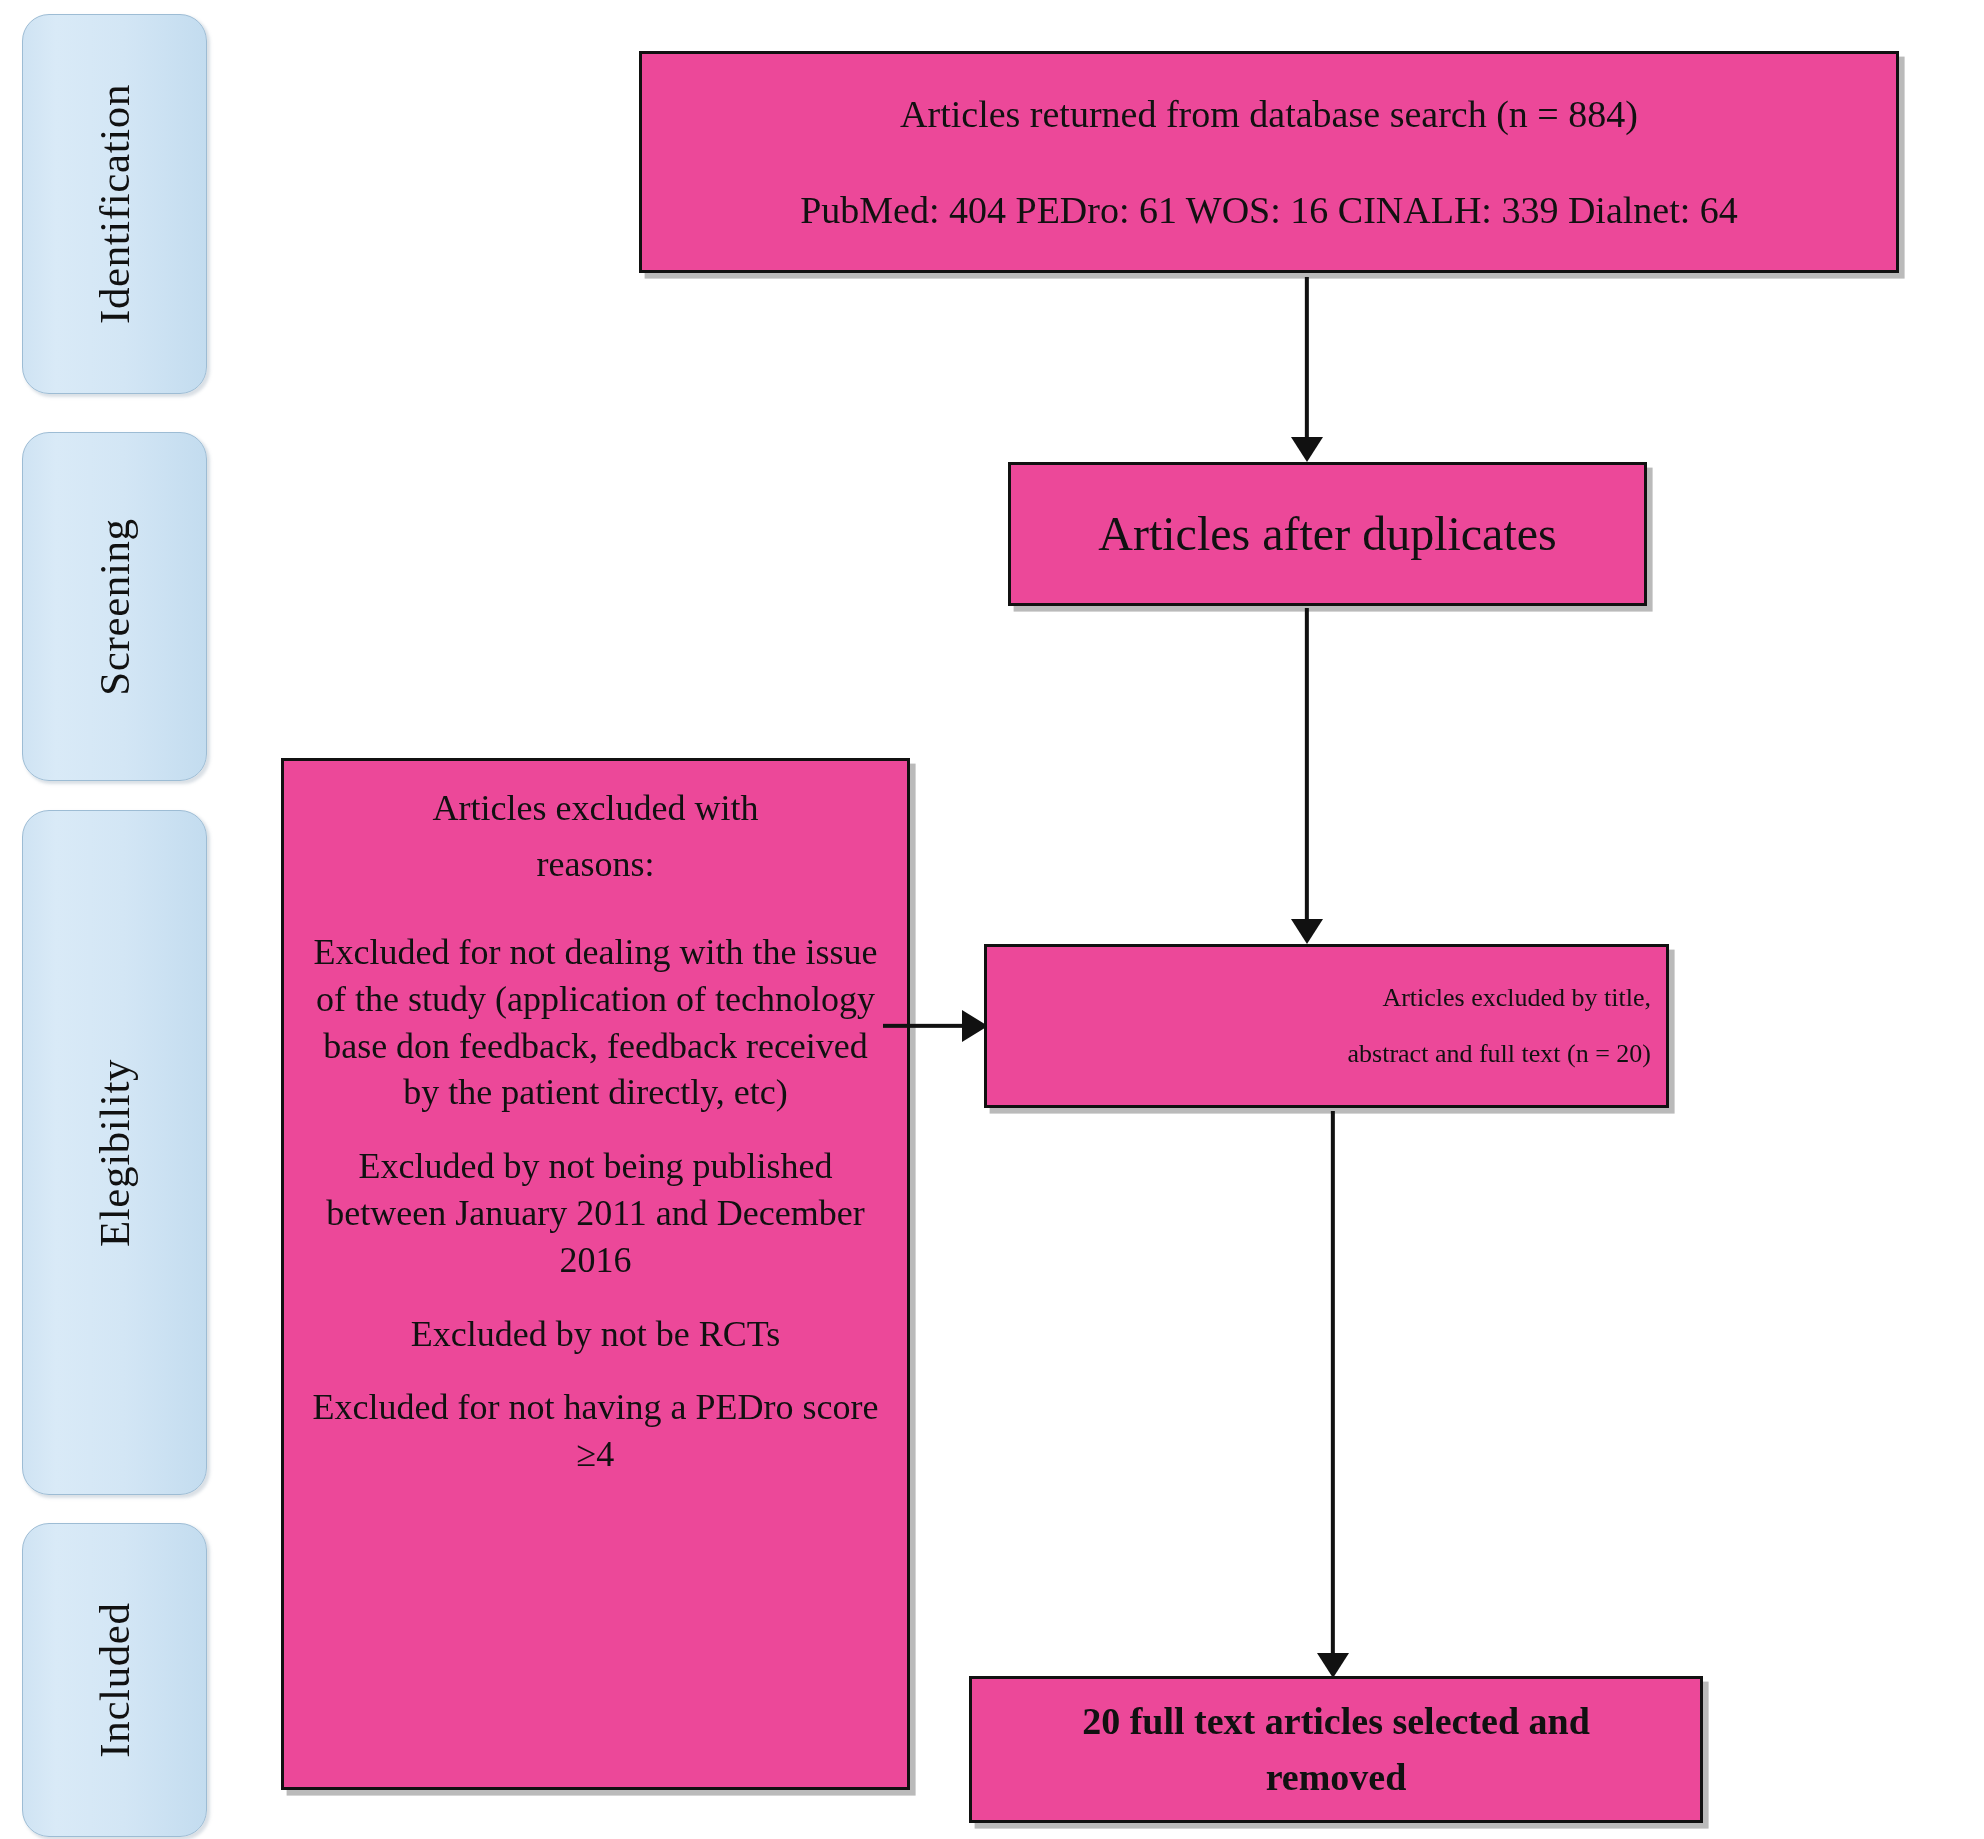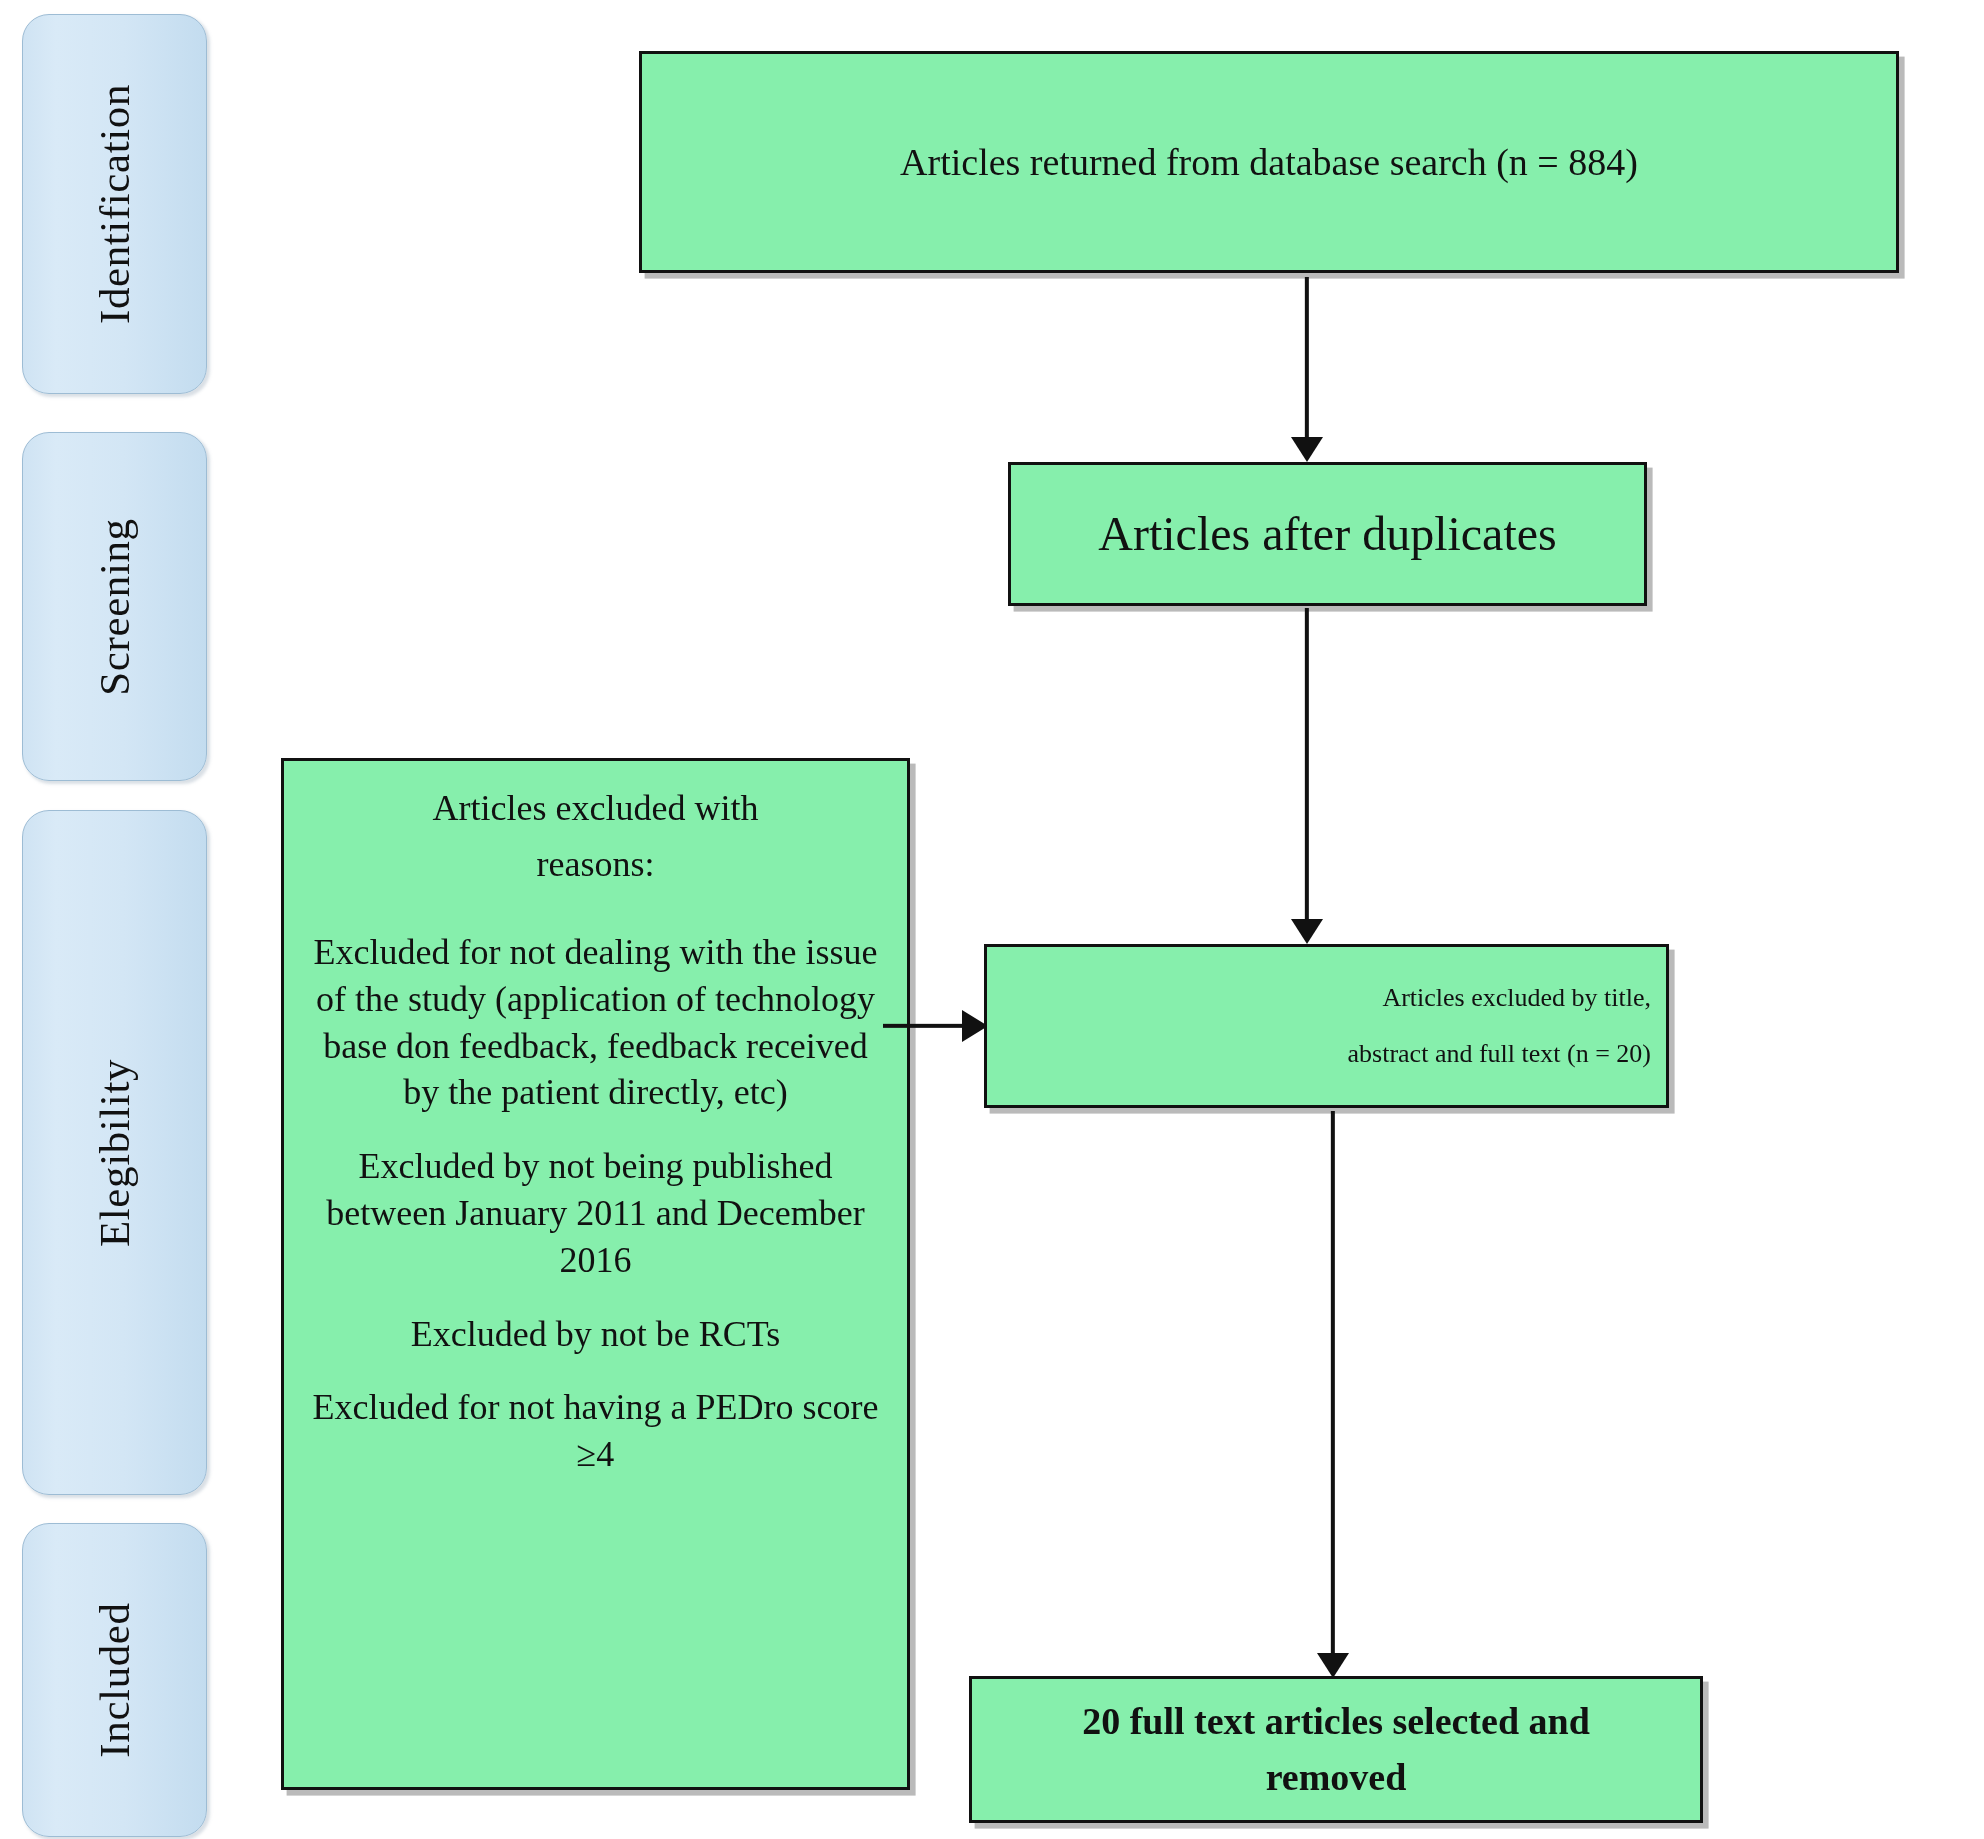--- a/index.html
+++ b/index.html
@@ -38,21 +38,21 @@
     font-size: 43px;
     letter-spacing: 0.6px;
     color: #111111;
     font-family: "Liberation Serif", "DejaVu Serif", serif;
   }
 
   
   .flowbox {
     position: absolute;
     box-sizing: border-box;
-    background: #86efac;
+    background: #ec4899;
     border: 3.1px solid #111111;
     box-shadow: 5.6px 5.6px 0 rgba(130,130,130,0.55);
     display: flex;
     flex-direction: column;
     align-items: center;
     justify-content: center;
     text-align: center;
     padding: 6.2px 15px;
   }
   .flowbox p {
@@ -157,20 +157,21 @@
   <div class="stage" id="stage-elegibility" style="left:21.6px; top:810px; width:185px; height:685px;">
     <span class="stage-label">Elegibility</span>
   </div>
 
   <div class="stage" id="stage-included" style="left:21.6px; top:1523px; width:185px; height:314px;">
     <span class="stage-label">Included</span>
   </div>
 
   <div class="flowbox" id="box-search" style="left:639px; top:51px; width:1260px; height:222px;">
     <p>Articles returned from database search (n = 884)</p>
+    <p class="line2">PubMed: 404  PEDro: 61 WOS: 16 CINALH: 339 Dialnet: 64</p>
   </div>
 
   <div class="arrow-v" style="left:1307px; top:277px; height:185px;">
     <div class="shaft" style="height:162px;"></div>
     <div class="head"></div>
   </div>
 
   <div class="flowbox" id="box-duplicates" style="left:1008px; top:462px; width:639px; height:144px;">
     <p>Articles after duplicates</p>
   </div>

